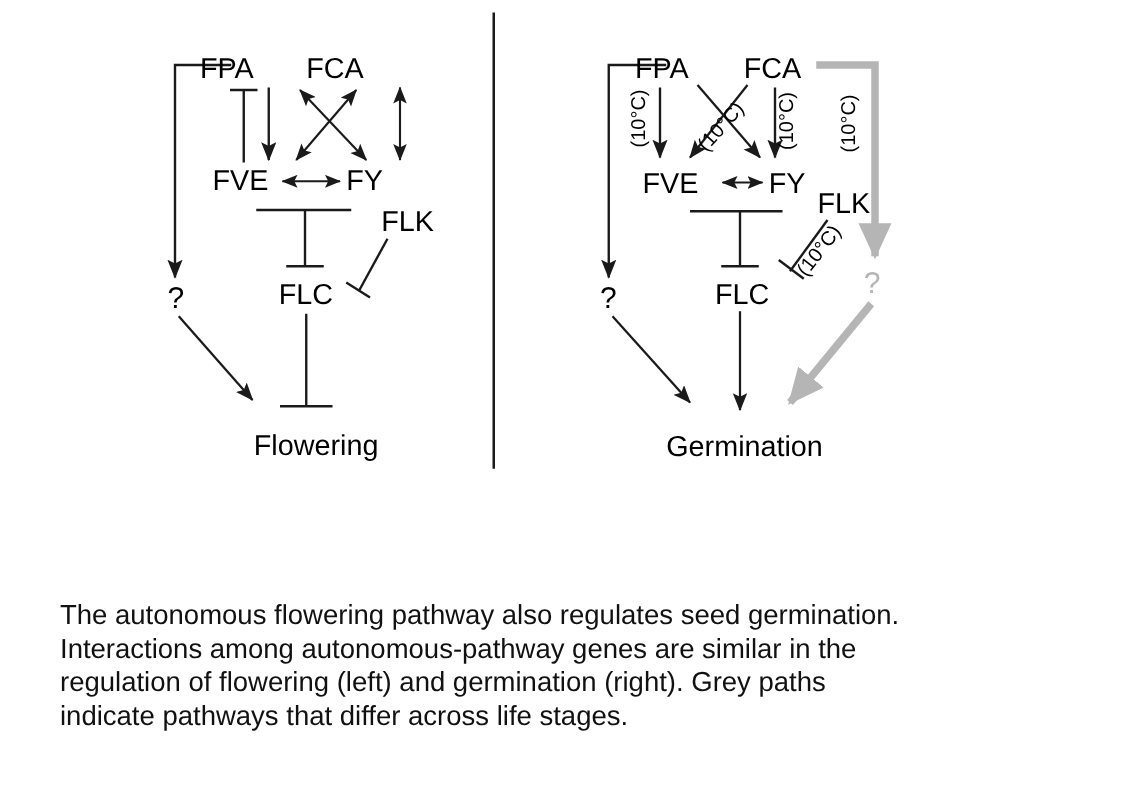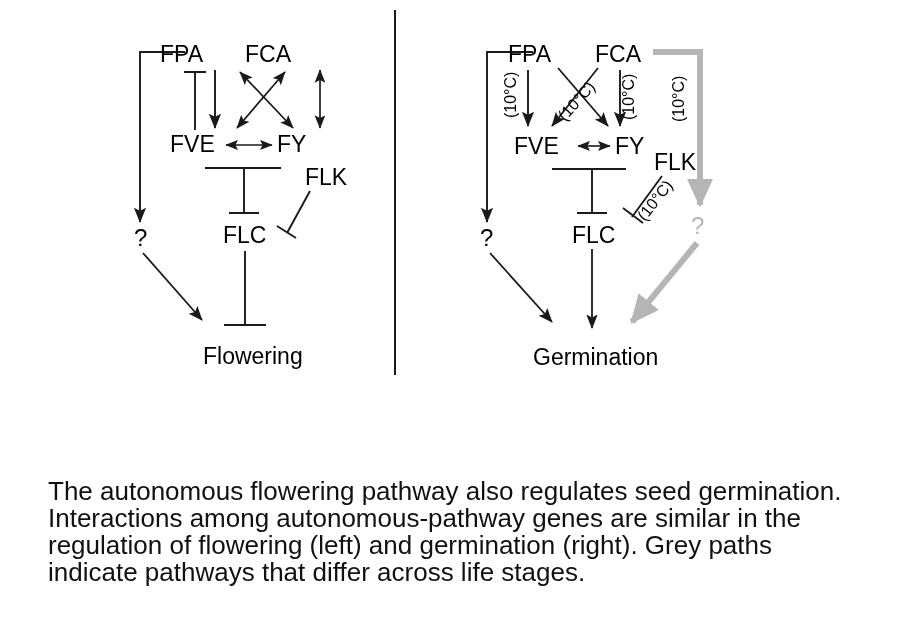--- a/index.html
+++ b/index.html
@@ -54,21 +54,21 @@
     font-family: "Liberation Sans", sans-serif;
     font-size: 24px;
     fill: #b5b5b5;
   }
   .caption {
     position: absolute;
     left: 48px;
     top: 478px;
     width: 820px;
     font-family: "Liberation Sans", sans-serif;
-    font-size: 26px;
+    font-size: 22px;
     line-height: 27px;
     color: #111111;
     white-space: pre-line;
   }
 </style>
 </head>
 <body>
 
 <div id="figure-root">
 

